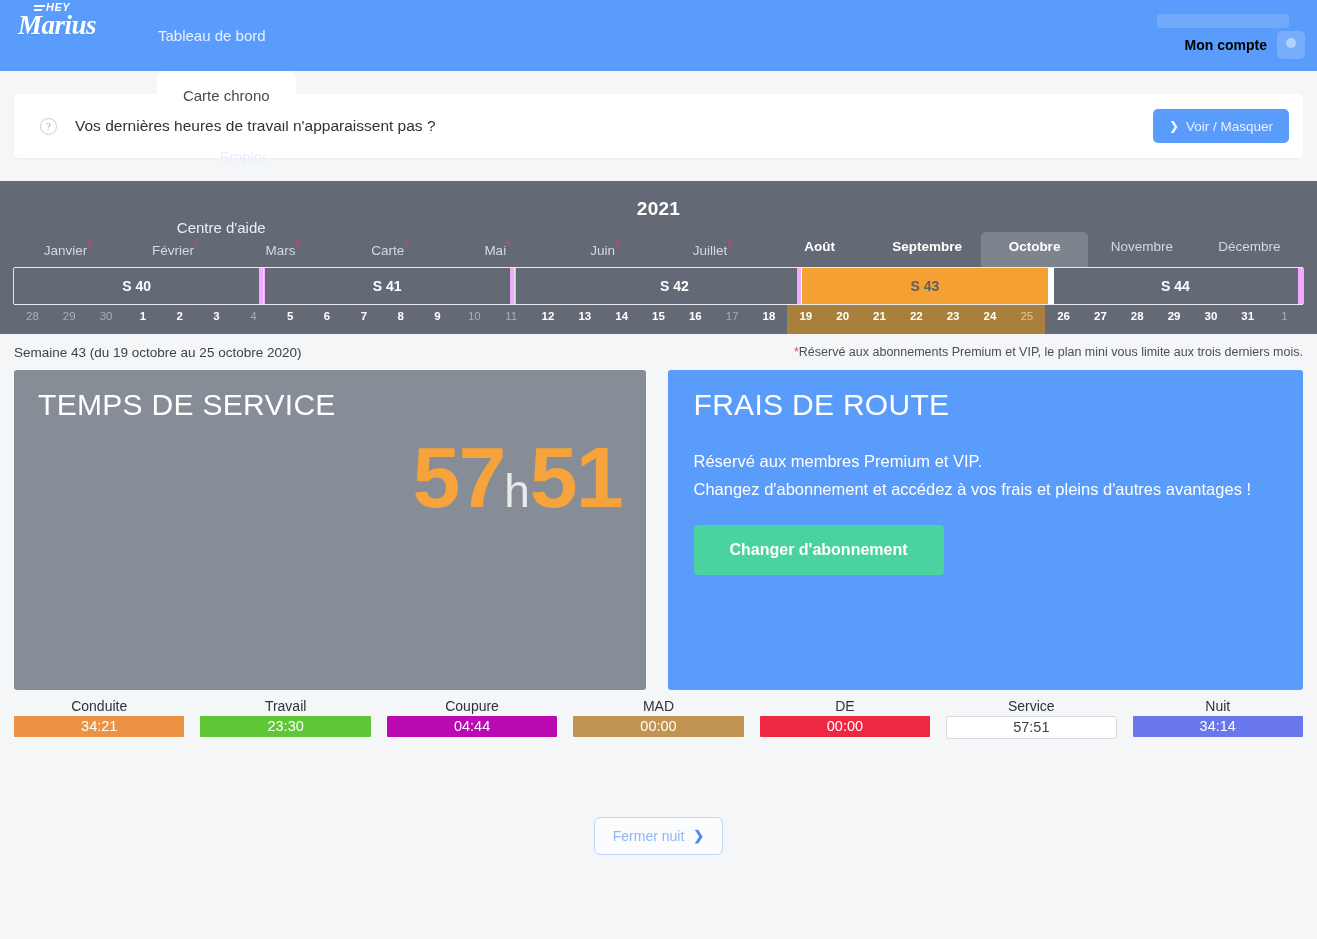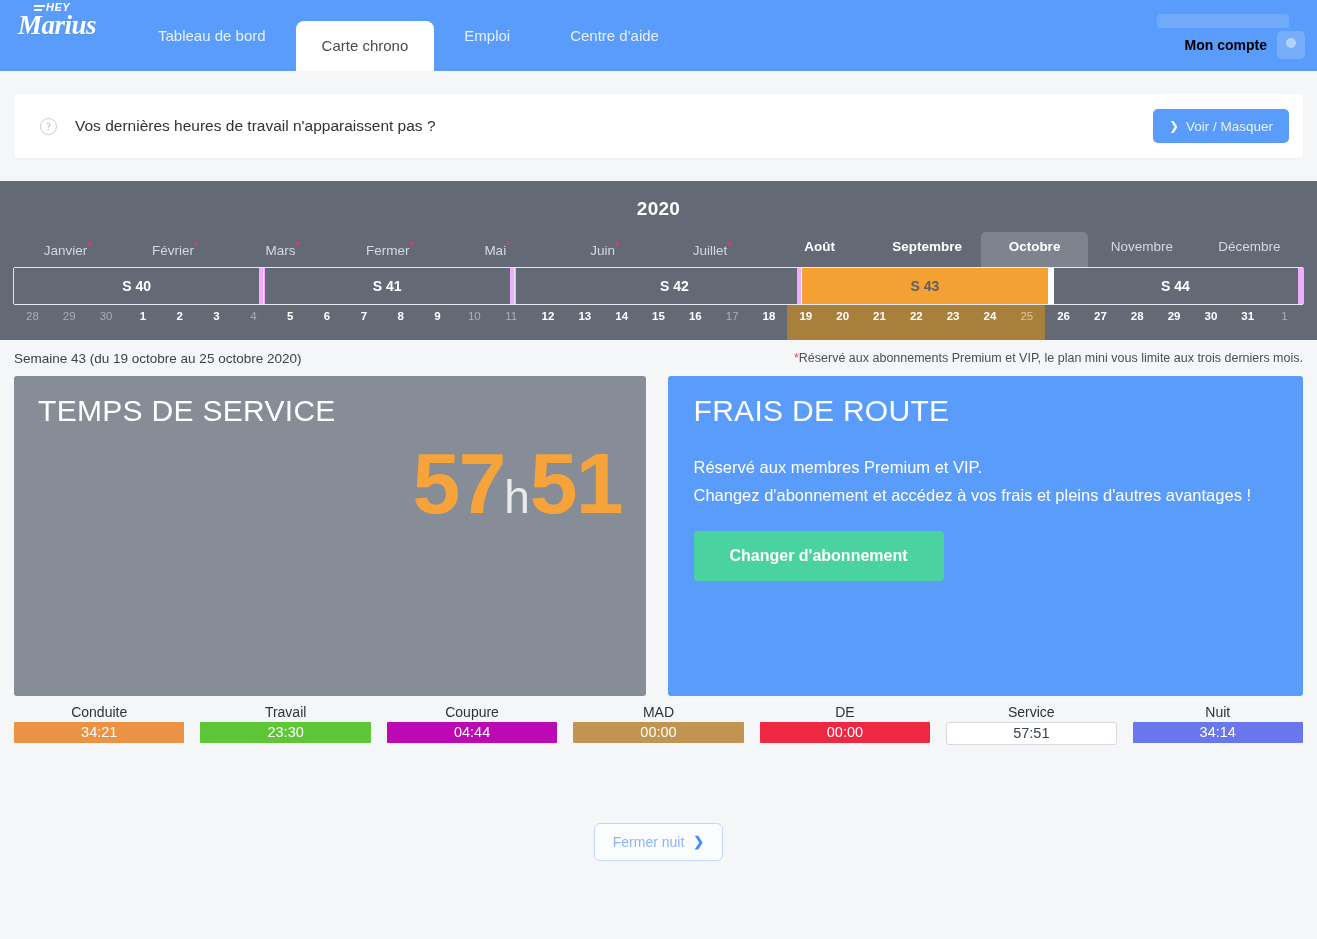--- a/index.html
+++ b/index.html
@@ -34,21 +34,21 @@
   .brand-hey::after {
     content: ""; position: absolute; left: -12px; top: 8px;
     width: 8px; height: 2px; background: #fff; transform: skewX(-20deg);
   }
   .brand-name {
     position: absolute; top: 11px; left: 0;
     color: #ffffff; font-size: 27px; font-weight: bold;
     font-style: italic; font-family: "Liberation Serif", serif;
     letter-spacing: -.5px; text-shadow: 0 1px 1px rgba(0,0,0,.08);
   }
-  .navtabs { display: flex; align-items: flex-end; height: 71px; }
+  .navtabs { display: flex; align-items: flex-end; height: 71px; flex-direction: column; }
   .navtab {
     padding: 0 30px; height: 71px; line-height: 71px;
     color: #e7f0ff; font-size: 15px; cursor: pointer;
     white-space: nowrap;
   }
   .navtab.active {
     background: #ffffff; color: #4a4a4a; height: 50px; line-height: 50px;
     border-radius: 8px 8px 0 0; margin-bottom: 0;
     padding: 0 26px; font-size: 15px;
   }
@@ -119,21 +119,21 @@
 
   .weeks { display: flex; border-top: 1px solid #e8eaed; height: 37px; }
   .week {
     display: flex; align-items: center; justify-content: center;
     color: #ffffff; font-size: 14px; font-weight: bold;
     border-left: 1px solid #dfe2e6; border-right: 6px solid #f0abfc;
     cursor: pointer; position: relative; margin: 0 -1px;
   }
   .week.sel { background: #f5a033; color: #5c6067; border-color: #ffffff; z-index: 2;}
 
-  .days { display: flex; border-top: 1px solid #e8eaed; height: 36px; }
+  .days { display: flex; border-top: 1px solid #e8eaed; height: 30px; }
   .day {
     flex: 1; text-align: center; font-size: 11.5px; line-height: 22px;
     color: #ffffff; font-weight: bold; cursor: pointer;
   }
   .day.dim { color: #a9aeb6; font-weight: normal; }
   .day.inwk { background: #a8803b; }
   .day.inwk.dim { color: #e0c79b; }
 
   
   .subrow {
@@ -237,26 +237,26 @@
       <span class="alert-text">Vos dernières heures de travail n'apparaissent pas ?</span>
     </div>
     <button class="btn-voir">
       <span class="chev-d">❯</span>
       <span>Voir / Masquer</span>
     </button>
   </div>
 </div>
 
 <div class="calendar">
-  <div class="cal-year">2020</div>
+  <div class="cal-year">2021</div>
   <div class="months" id="months-row">
       <div class="month"><span>Janvier</span><span class="ast">*</span></div>
       <div class="month"><span>Février</span><span class="ast">*</span></div>
       <div class="month"><span>Mars</span><span class="ast">*</span></div>
-      <div class="month"><span>Fermer</span><span class="ast">*</span></div>
+      <div class="month"><span>Carte</span><span class="ast">*</span></div>
       <div class="month"><span>Mai</span><span class="ast">*</span></div>
       <div class="month"><span>Juin</span><span class="ast">*</span></div>
       <div class="month"><span>Juillet</span><span class="ast">*</span></div>
       <div class="month bold"><span>Août</span></div>
       <div class="month bold"><span>Septembre</span></div>
       <div class="month sel"><span>Octobre</span></div>
       <div class="month"><span>Novembre</span></div>
       <div class="month"><span>Décembre</span></div>
     </div>
   <div class="weeks" id="weeks-row">

